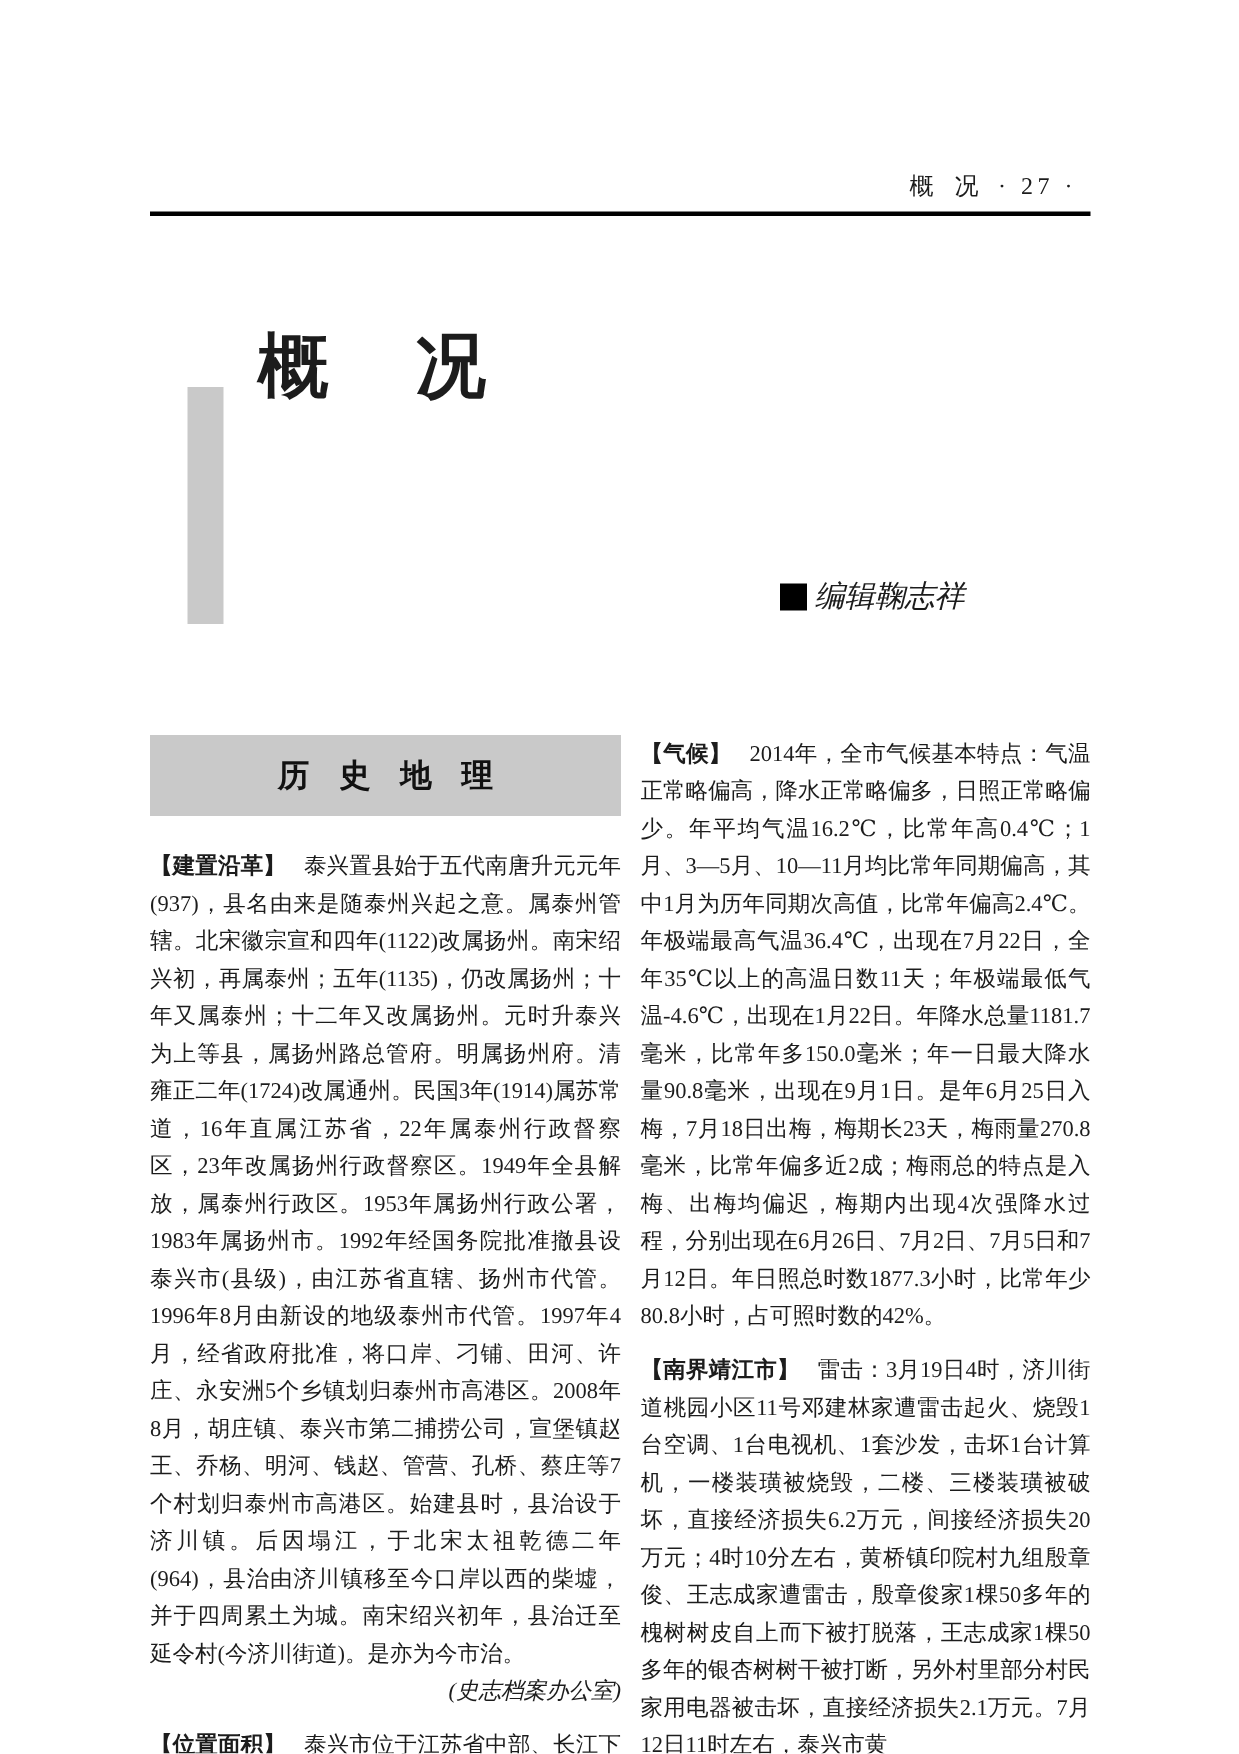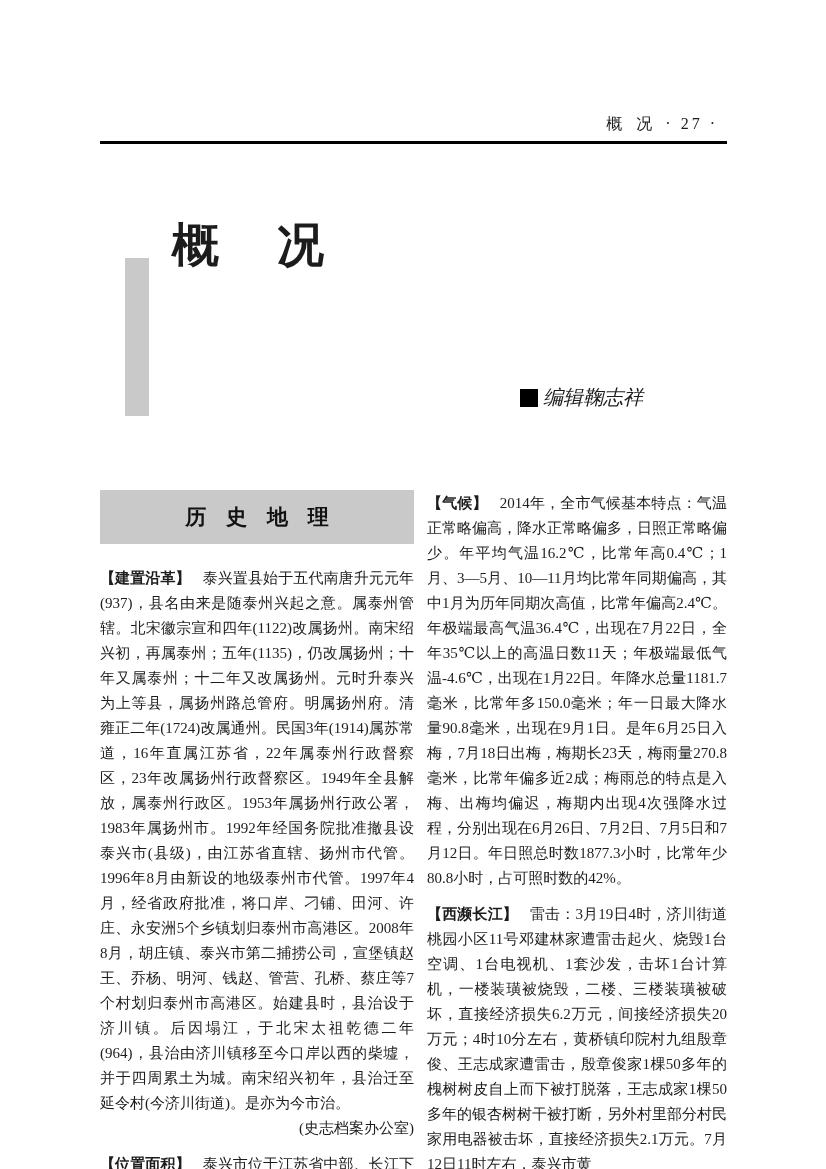--- a/index.html
+++ b/index.html
@@ -53,21 +53,21 @@
     text-indent:7px;
   }
   .para {
     margin:0 0 10px 0; font-size:15px; line-height:25px;
     text-align:justify; overflow:hidden;
   }
   .phead {
     font-family:"Liberation Sans","DejaVu Sans",sans-serif;
     font-weight:bold; margin-right:12px;
   }
-  .attr { float:right; }
+  .attr { float:right; font-style:italic; }
   .kai  { }
 </style>
 </head>
 <body>
 
 <div class="page">
 
   <div class="running-header">
     <span>概 况</span><span class="pageno">· 27 ·</span>
   </div>
@@ -99,18 +99,18 @@
       </p>
     </div>
 
     <div class="col-right">
 
       <p class="para">
         <span class="phead">【气候】</span><span>2014年，全市气候基本特点：气温正常略偏高，降水正常略偏多，日照正常略偏少。年平均气温16.2℃，比常年高0.4℃；1月、3—5月、10—11月均比常年同期偏高，其中1月为历年同期次高值，比常年偏高2.4℃。年极端最高气温36.4℃，出现在7月22日，全年35℃以上的高温日数11天；年极端最低气温-4.6℃，出现在1月22日。年降水总量1181.7毫米，比常年多150.0毫米；年一日最大降水量90.8毫米，出现在9月1日。是年6月25日入梅，7月18日出梅，梅期长23天，梅雨量270.8毫米，比常年偏多近2成；梅雨总的特点是入梅、出梅均偏迟，梅期内出现4次强降水过程，分别出现在6月26日、7月2日、7月5日和7月12日。年日照总时数1877.3小时，比常年少80.8小时，占可照时数的42%。</span>
       </p>
 
       <p class="para">
-        <span class="phead">【西濒长江】</span><span class="kai">雷击</span><span>：3月19日4时，济川街道桃园小区11号邓建林家遭雷击起火、烧毁1台空调、1台电视机、1套沙发，击坏1台计算机，一楼装璜被烧毁，二楼、三楼装璜被破坏，直接经济损失6.2万元，间接经济损失20万元；4时10分左右，黄桥镇印院村九组殷章俊、王志成家遭雷击，殷章俊家1棵50多年的槐树树皮自上而下被打脱落，王志成家1棵50多年的银杏树树干被打断，另外村里部分村民家用电器被击坏，直接经济损失2.1万元。7月12日11时左右，泰兴市黄</span>
+        <span class="phead">【南界靖江市】</span><span class="kai">雷击</span><span>：3月19日4时，济川街道桃园小区11号邓建林家遭雷击起火、烧毁1台空调、1台电视机、1套沙发，击坏1台计算机，一楼装璜被烧毁，二楼、三楼装璜被破坏，直接经济损失6.2万元，间接经济损失20万元；4时10分左右，黄桥镇印院村九组殷章俊、王志成家遭雷击，殷章俊家1棵50多年的槐树树皮自上而下被打脱落，王志成家1棵50多年的银杏树树干被打断，另外村里部分村民家用电器被击坏，直接经济损失2.1万元。7月12日11时左右，泰兴市黄</span>
       </p>
     </div>
 
   </div>
 </div>
 
 </body></html>

